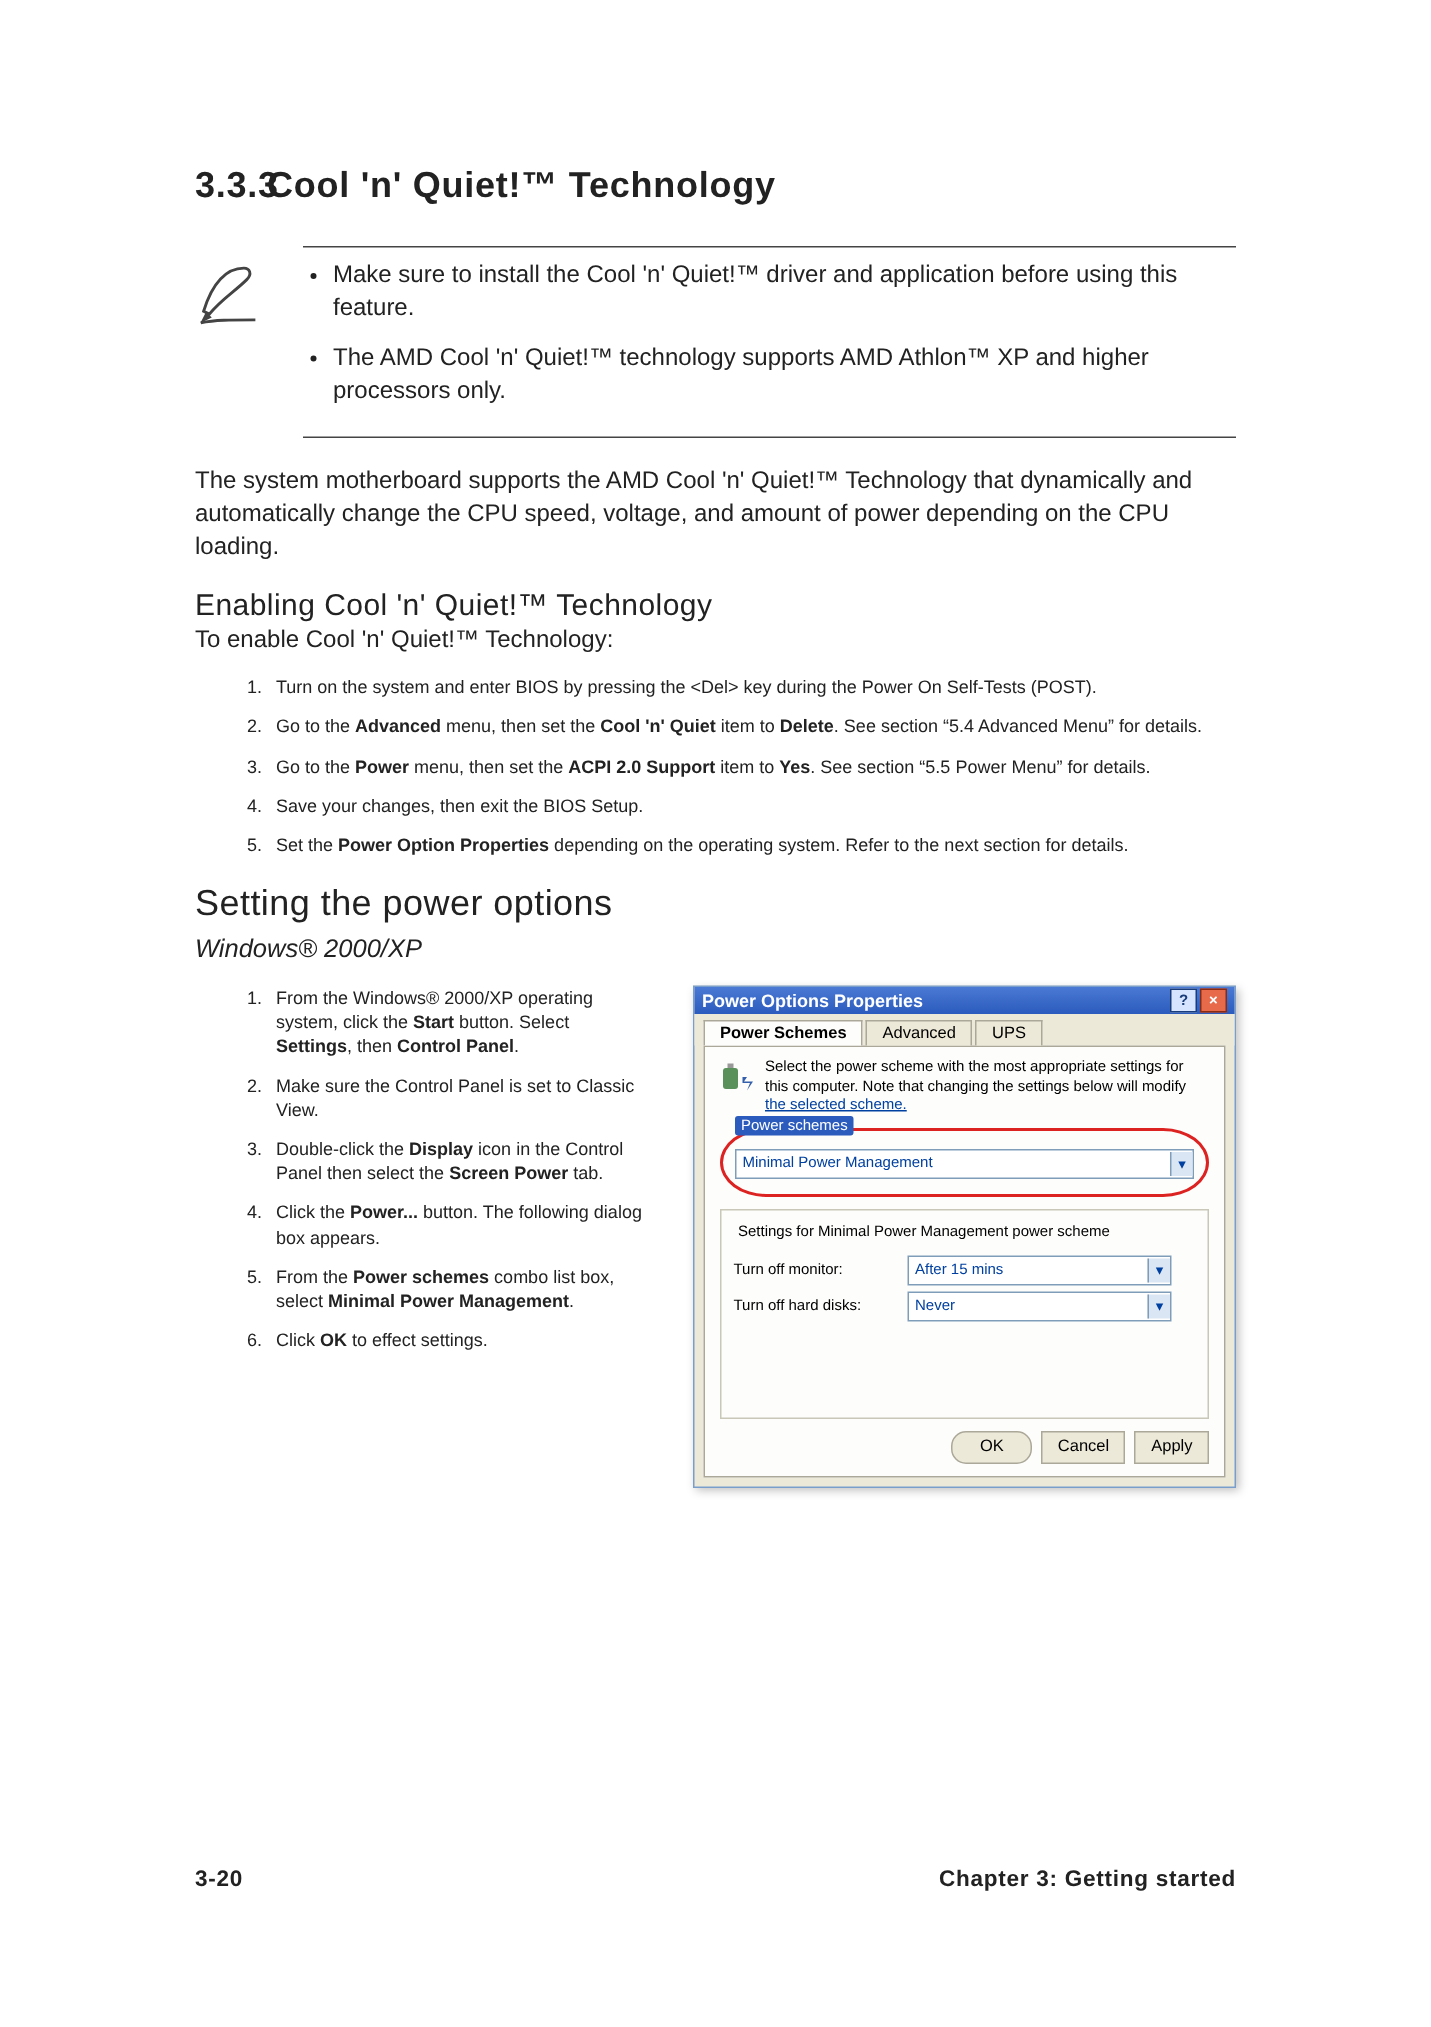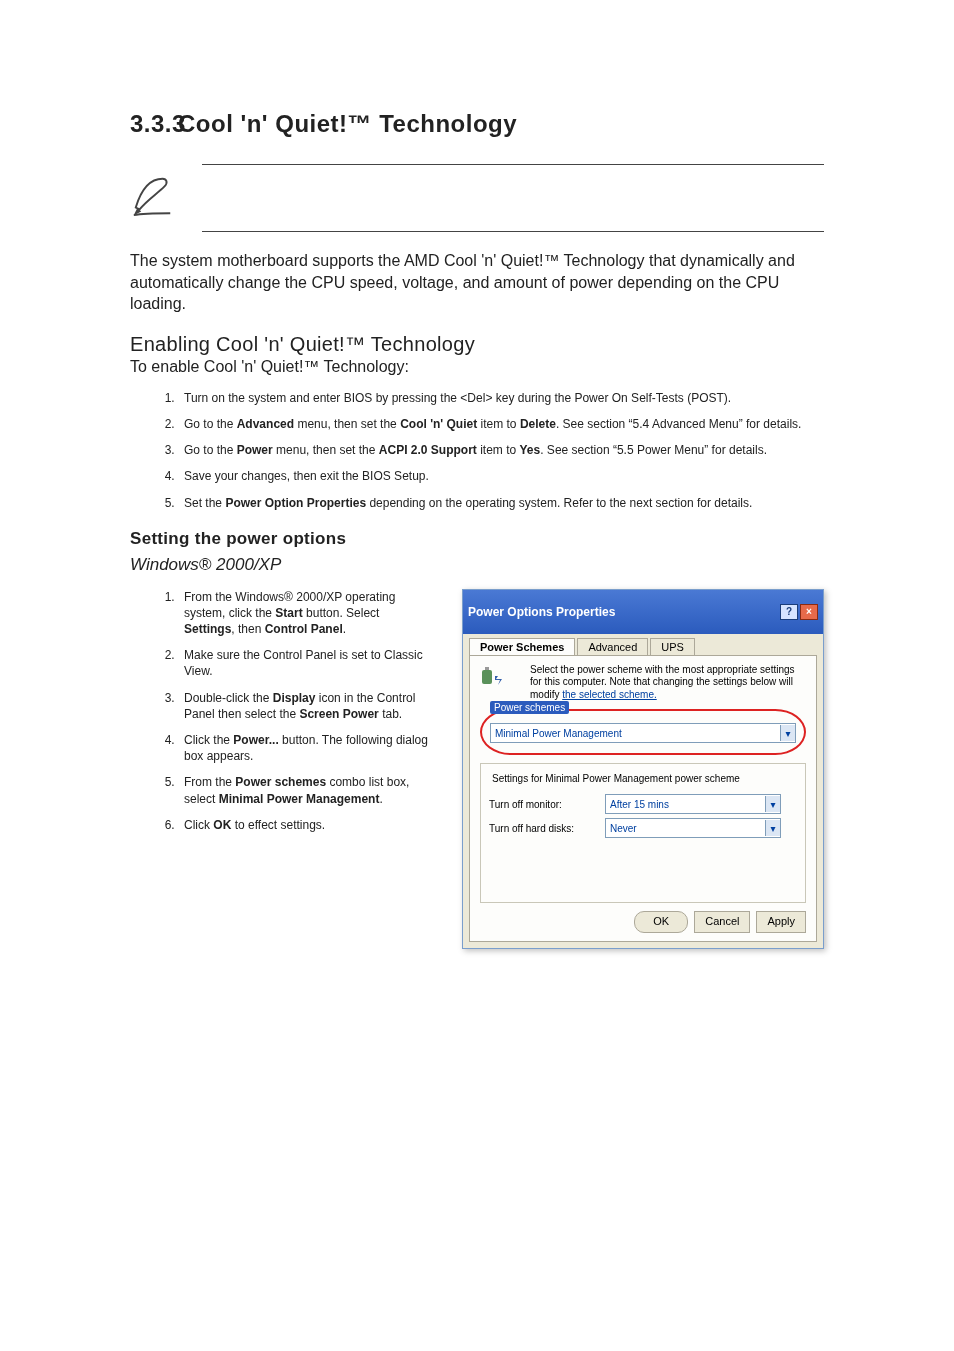--- a/index.html
+++ b/index.html
@@ -9,34 +9,34 @@
 .note-row{display:flex;align-items:flex-start;border-top:1px solid #444;border-bottom:1px solid #444;padding:8px 0;margin:0 0 18px 72px}
 .note-icon{flex:0 0 72px;margin-left:-72px}
 .note-icon svg{width:46px;height:46px;stroke:#444;fill:none;stroke-width:2}
 .note-list{margin:0;padding:0 0 0 20px;font-size:16px;line-height:1.35}
 .note-list li{margin:0 0 12px 0}
 .para{font-size:16px;line-height:1.35;margin:0 0 18px 0}
 h2{font-size:20px;font-weight:400;margin:6px 0 2px 0;letter-spacing:.3px}
 .lead{font-size:16px;margin:0 0 14px 0}
 ol.steps{font-size:12px;line-height:1.35;margin:0 0 18px 0;padding-left:48px}
 ol.steps li{margin:0 0 10px 0;padding-left:6px}
-h3{font-size:17px;font-weight:700;margin:10px 0 2px 0;letter-spacing:.3px}
+h3{font-size:24px;font-weight:400;margin:10px 0 2px 0;letter-spacing:.3px}
 .os{font-style:italic;font-size:17px;margin:6px 0 14px 0}
 .cols{display:flex;gap:10px}
 .cols .left{flex:0 0 300px}
 .dlg{width:360px;border:1px solid #7a9ecc;background:#ece9d8;font-family:Tahoma,Arial,sans-serif;font-size:11px;color:#000;box-shadow:2px 2px 6px rgba(0,0,0,.25);margin-left:auto}
-.title-bar{background:linear-gradient(#4a79d4,#2b5bbd);color:#fff;padding:14px 5px;display:flex;align-items:center;justify-content:space-between;font-weight:700;font-size:12px}
+.title-bar{background:linear-gradient(#4a79d4,#2b5bbd);color:#fff;padding:1px 5px;display:flex;align-items:center;justify-content:space-between;font-weight:700;font-size:12px}
 .tb-btns{display:flex;gap:2px}
 .tb-btn{width:16px;height:14px;background:#d6e4ff;border:1px solid #1a3d7a;display:flex;align-items:center;justify-content:center;font-weight:700;font-size:10px;color:#1a3d7a}
 .tb-close{background:#e76a4a;color:#fff;border-color:#8a2a12}
 .tabs{display:flex;padding:4px 6px 0 6px;background:#ece9d8}
 .tab{border:1px solid #aca899;border-bottom:none;padding:2px 10px;margin-right:2px;background:#ece9d8;font-size:11px}
 .tab.active{background:#fdfdfb;font-weight:700}
 .pane{border:1px solid #aca899;margin:0 6px 6px 6px;background:#fdfdfb;padding:8px 10px}
-.hint-row{display:flex;gap:24px;font-size:10px;line-height:1.25;margin-bottom:8px}
+.hint-row{display:flex;gap:4px;font-size:10px;line-height:1.25;margin-bottom:8px}
 .hint-icon{width:26px;height:26px;flex:0 0 26px}
 .hint-icon svg{width:26px;height:26px}
 .field-group{border:1px solid #c9c7b8;padding:8px 24px 10px 8px;margin-bottom:8px;position:relative}
 .field-group .legend{background:#2b5bbd;color:#fff;position:absolute;top:-10px;left:8px;font-size:10px;padding:1px 4px}
 .combo{height:18px;border:1px solid #7f9db9;background:#fff;display:flex;align-items:center;justify-content:space-between;font-size:10px;color:#0040a0}
 .combo .arrow{width:14px;height:16px;background:#dbe6f4;border-left:1px solid #7f9db9;display:flex;align-items:center;justify-content:center}
 .ellipse-red{border:2px solid #d22;border-radius:50%}
 .btn-row{display:flex;gap:6px;justify-content:flex-end;margin-top:8px}
 .btn{border:1px solid #aca899;background:#ece9d8;padding:1px 10px;font-size:11px;height:18px;line-height:16px}
 .row2{display:flex;align-items:center;margin:4px 0;font-size:10px;gap:6px}
@@ -52,20 +52,24 @@
 <h1><span class="num">3.3.3</span><span>Cool 'n' Quiet!™ Technology</span></h1>
 
 <div class="note-row">
   <div class="note-icon">
     <svg viewBox="0 0 48 48">
           <path d="M6 36c6-20 16-30 28-30 4 0 6 4 2 8-8 8-18 14-26 24z"></path>
           <path d="M8 38l-2 4 4-2z" fill="#444"></path>
           <path d="M4 44c10-2 20-2 38-2"></path>
         </svg>
   </div>
+  <ul class="note-list">
+    <li>Make sure to install the Cool 'n' Quiet!™ driver and application before using this feature.</li>
+    <li>The AMD Cool 'n' Quiet!™ technology supports AMD Athlon™ XP and higher processors only.</li>
+  </ul>
 </div>
 
 <p class="para">The system motherboard supports the AMD Cool 'n' Quiet!™ Technology that dynamically and automatically change the CPU speed, voltage, and amount of power depending on the CPU loading.</p>
 
 <h2>Enabling Cool 'n' Quiet!™ Technology</h2>
 <p class="lead">To enable Cool 'n' Quiet!™ Technology:</p>
 <ol class="steps">
   <li><span>Turn on the system and enter BIOS by pressing the &lt;Del&gt; key during the Power On Self-Tests (POST).</span></li>
   <li><span>Go to the </span><b>Advanced</b><span> menu, then set the </span><b>Cool 'n' Quiet</b><span> item to </span><b>Delete</b><span>. See section “5.4 Advanced Menu” for details.</span></li>
   <li><span>Go to the </span><b>Power</b><span> menu, then set the </span><b>ACPI 2.0 Support</b><span> item to </span><b>Yes</b><span>. See section “5.5 Power Menu” for details.</span></li>
@@ -142,13 +146,17 @@
 
       <div class="btn-row">
         <div class="btn ellipse-red" style="border-radius:10px;padding:1px 18px">OK</div>
         <div class="btn">Cancel</div>
         <div class="btn">Apply</div>
       </div>
     </div>
   </div>
 </div>
 
+<div class="footer">
+  <span>3-20</span>
+  <span>Chapter 3: Getting started</span>
+</div>
 </div>
 
 </body></html>

